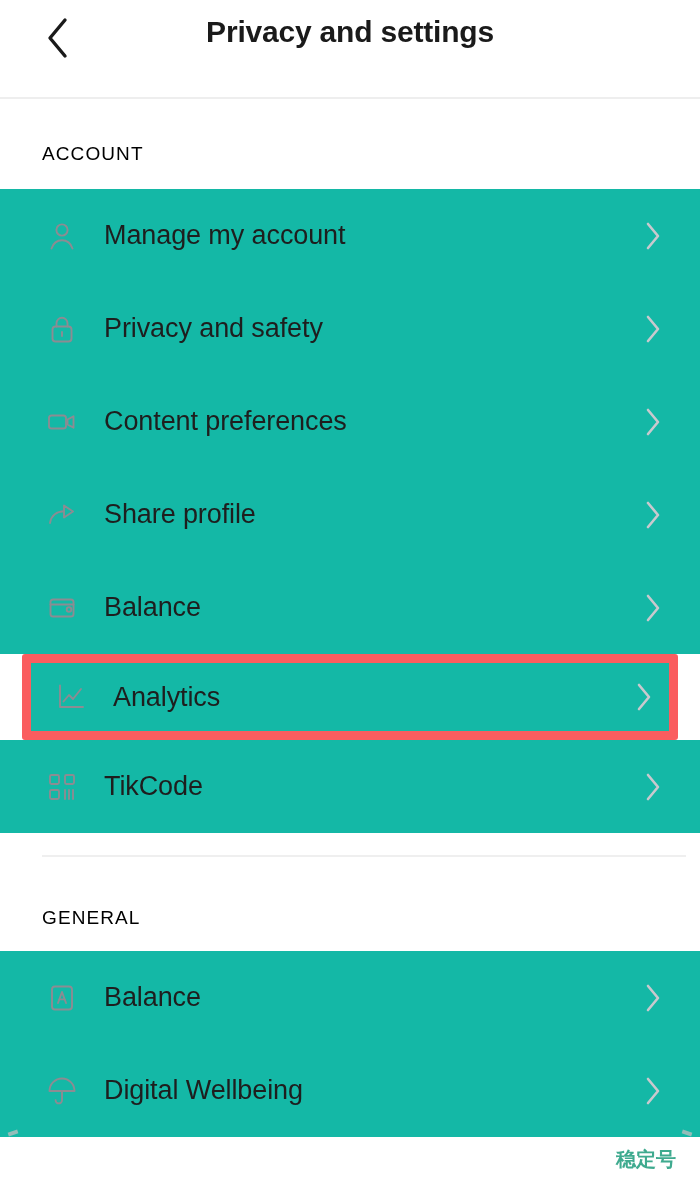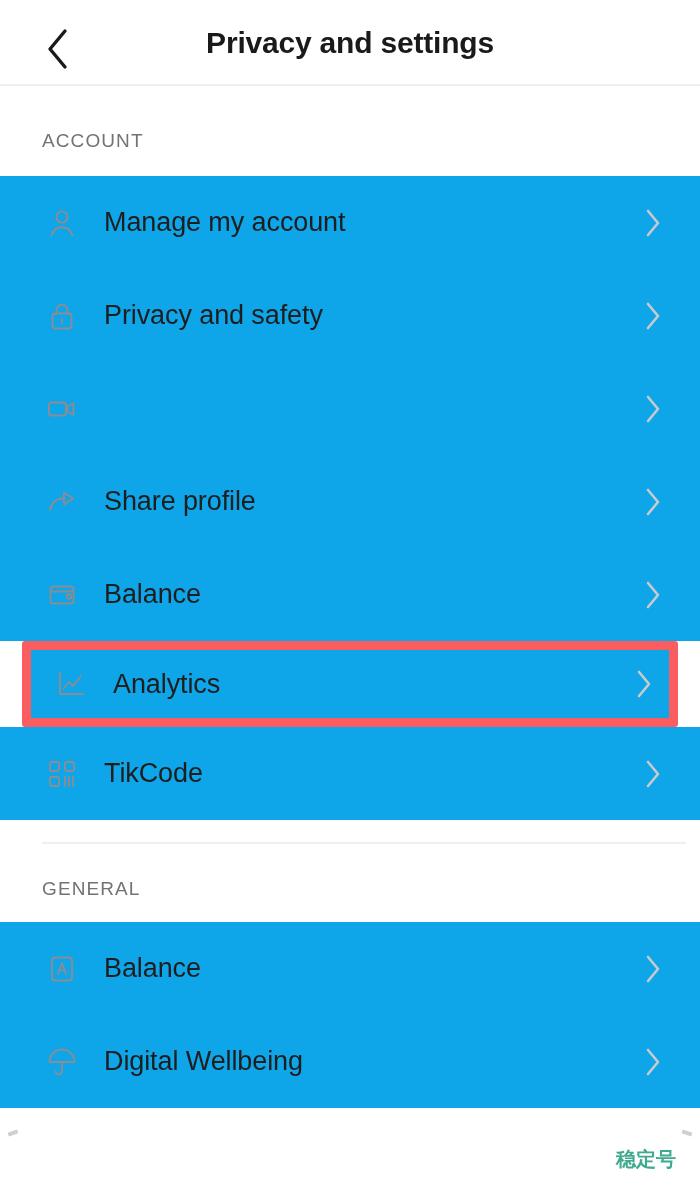--- a/index.html
+++ b/index.html
@@ -12,24 +12,23 @@
     background: #ffffff;
     font-family: "Liberation Sans", "DejaVu Sans", sans-serif;
     overflow: hidden;
     position: relative;
     -webkit-font-smoothing: antialiased;
   }
 
   
   .header {
     position: relative;
-    height: 75px;
+    height: 99px;
     border-bottom: 2px solid #eeeeee;
     box-sizing: border-box;
-    margin-top: 11px;
   }
   .back-btn {
     position: absolute;
     left: 26px;
     top: 8px;
     width: 62px;
     height: 60px;
     display: flex;
     align-items: center;
     justify-content: center;
@@ -46,43 +45,43 @@
     font-weight: bold;
     color: #1a1a1a;
     letter-spacing: -0.2px;
   }
 
   
   .section-head {
     padding-left: 42px;
     font-size: 19px;
     letter-spacing: 1.1px;
-    color: #737373;
+    color: #000000;
     font-weight: normal;
   }
   .section-head.account { padding-top: 44px; padding-bottom: 24px; }
-  .section-head.general { padding-top: 34px; padding-bottom: 22px; }
+  .section-head.general { padding-top: 34px; padding-bottom: 22px; margin-top: 16px; }
 
   
   .group-divider {
     height: 2px;
     background: #efefef;
     margin: 22px 14px 0 42px;
   }
 
   
   .row {
     position: relative;
     height: 93px;
     display: flex;
     align-items: center;
     padding-left: 42px;
     box-sizing: border-box;
     cursor: pointer;
-    background: #0ea5e9;
+    background: #14b8a6;
   }
   .row .icon {
     width: 40px;
     height: 40px;
     flex: 0 0 40px;
     display: flex;
     align-items: center;
     justify-content: center;
     color: #8c8c92;
   }
@@ -187,20 +186,21 @@
         </svg>
       </span>
     </div>
     <div class="row">
       <span class="icon">
         <svg width="34" height="34" viewBox="0 0 34 34" fill="none" stroke="currentColor" stroke-width="1.9" stroke-linecap="round" stroke-linejoin="round">
           <rect x="4" y="10.5" width="17" height="13" rx="2.6"></rect>
           <path d="M22.5 14.5l6-3.2v11.4l-6-3.2z"></path>
         </svg>
       </span>
+      <span class="label">Content preferences</span>
       <span class="chev">
         <svg width="18" height="32" viewBox="0 0 18 32" fill="none" stroke="currentColor" stroke-width="2.6" stroke-linecap="round" stroke-linejoin="round">
           <polyline points="4,4 14,16 4,28"></polyline>
         </svg>
       </span>
     </div>
     <div class="row">
       <span class="icon">
         <svg width="34" height="34" viewBox="0 0 34 34" fill="none" stroke="currentColor" stroke-width="1.9" stroke-linecap="round" stroke-linejoin="round">
           <path d="M5 25c1.2-8 7.2-11.6 14-11.8"></path>

